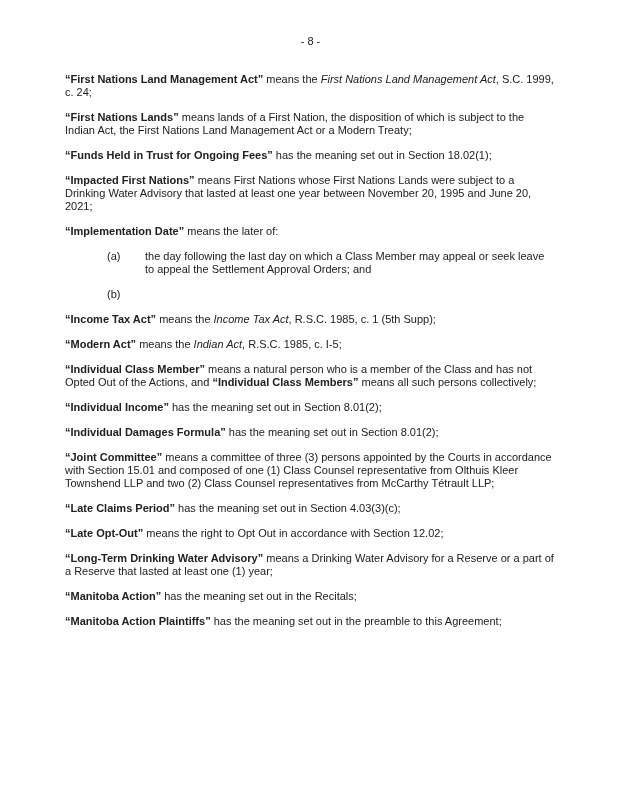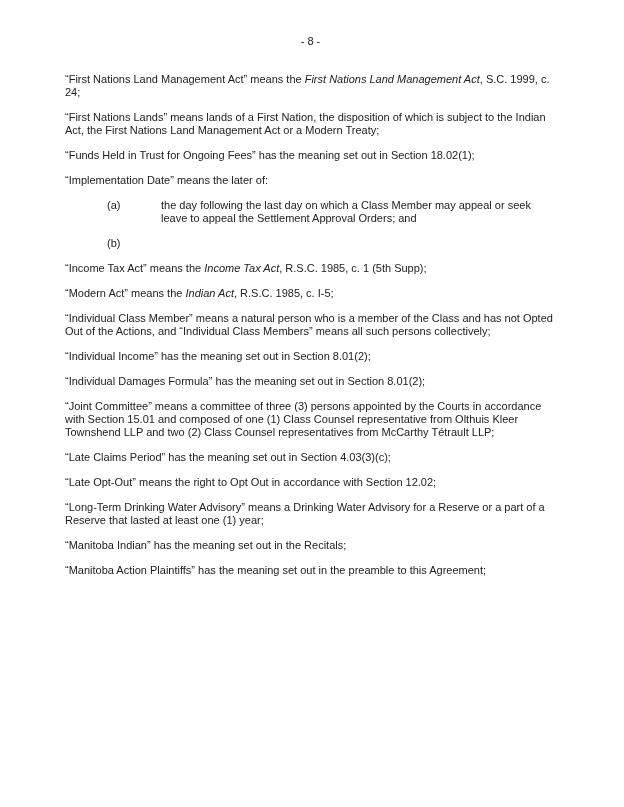--- a/index.html
+++ b/index.html
@@ -32,47 +32,47 @@
     display: flex;
     padding-left: 42px;
     margin: 0 0 12px 0;
   }
   .list-label {
     width: 38px;
     flex-shrink: 0;
   }
   .list-text {
     flex: 1;
-    margin-left: 16px;
   }
-  .b { font-weight: normal; }
+  .b { font-weight: bold; }
   .i { font-style: italic; margin-top: 34px; }
 </style>
 </head>
 <body>
 
 <main class="page">
   <div class="page-number">- 8 -</div>
   <section>
       <div class="para"><span class="b">“First Nations Land Management Act”</span><span class=""> means the </span><span class=" i">First Nations Land Management Act</span><span class="">, S.C. 1999, c. 24;</span></div>
       <div class="para"><span class="b">“First Nations Lands”</span><span class=""> means lands of a First Nation, the disposition of which is subject to the Indian Act, the First Nations Land Management Act or a Modern Treaty;</span></div>
       <div class="para"><span class="b">“Funds Held in Trust for Ongoing Fees”</span><span class=""> has the meaning set out in Section 18.02(1);</span></div>
+      <div class="para"><span class="b">“Impacted First Nations”</span><span class=""> means First Nations whose First Nations Lands were subject to a Drinking Water Advisory that lasted at least one year between November 20, 1995 and June 20, 2021;</span></div>
       <div class="para"><span class="b">“Implementation Date”</span><span class=""> means the later of:</span></div>
       <div class="list-item">
         <span class="list-label">(a)</span>
         <span class="list-text"><span class="">the day following the last day on which a Class Member may appeal or seek leave to appeal the Settlement Approval Orders; and</span></span>
       </div>
       <div class="list-item">
         <span class="list-label">(b)</span>
       </div>
       <div class="para"><span class="b">“Income Tax Act”</span><span class=""> means the </span><span class=" i">Income Tax Act</span><span class="">, R.S.C. 1985, c. 1 (5th Supp);</span></div>
       <div class="para"><span class="b">“Modern Act”</span><span class=""> means the </span><span class=" i">Indian Act</span><span class="">, R.S.C. 1985, c. I-5;</span></div>
       <div class="para"><span class="b">“Individual Class Member”</span><span class=""> means a natural person who is a member of the Class and has not Opted Out of the Actions, and </span><span class="b">“Individual Class Members”</span><span class=""> means all such persons collectively;</span></div>
       <div class="para"><span class="b">“Individual Income”</span><span class=""> has the meaning set out in Section 8.01(2);</span></div>
       <div class="para"><span class="b">“Individual Damages Formula”</span><span class=""> has the meaning set out in Section 8.01(2);</span></div>
       <div class="para"><span class="b">“Joint Committee”</span><span class=""> means a committee of three (3) persons appointed by the Courts in accordance with Section 15.01 and composed of one (1) Class Counsel representative from Olthuis Kleer Townshend LLP and two (2) Class Counsel representatives from McCarthy Tétrault LLP;</span></div>
       <div class="para"><span class="b">“Late Claims Period”</span><span class=""> has the meaning set out in Section 4.03(3)(c);</span></div>
       <div class="para"><span class="b">“Late Opt-Out”</span><span class=""> means the right to Opt Out in accordance with Section 12.02;</span></div>
       <div class="para"><span class="b">“Long-Term Drinking Water Advisory”</span><span class=""> means a Drinking Water Advisory for a Reserve or a part of a Reserve that lasted at least one (1) year;</span></div>
-      <div class="para"><span class="b">“Manitoba Indian”</span><span class=""> has the meaning set out in the Recitals;</span></div>
+      <div class="para"><span class="b">“Manitoba Action”</span><span class=""> has the meaning set out in the Recitals;</span></div>
       <div class="para"><span class="b">“Manitoba Action Plaintiffs”</span><span class=""> has the meaning set out in the preamble to this Agreement;</span></div>
     </section>
 </main>
 
 </body></html>

